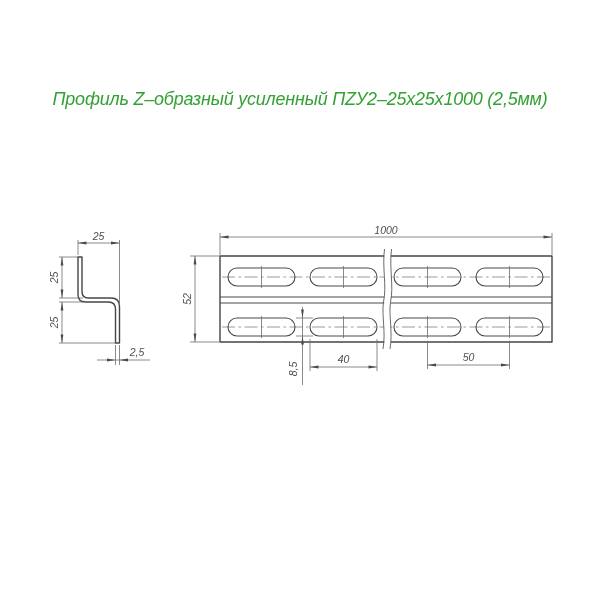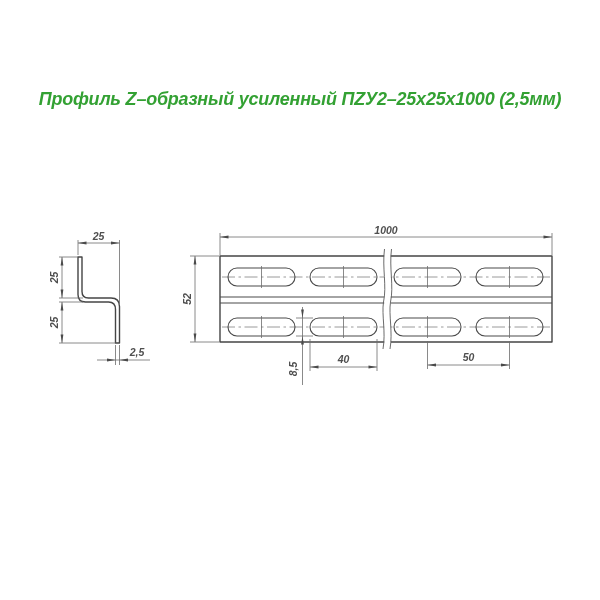--- a/index.html
+++ b/index.html
@@ -1,17 +1,17 @@
 <!DOCTYPE html>
 <html><head>
 <meta charset="utf-8">
 <style>
   html,body{margin:0;padding:0;background:#ffffff;}
   #page{position:relative;width:592px;height:600px;background:#ffffff;overflow:hidden;
-        font-family:"Liberation Sans",sans-serif;font-weight:bold;}
+        font-family:"Liberation Sans",sans-serif;}
   #title{position:absolute;top:88px;left:0;width:600px;text-align:center;
          font-style:italic;font-size:18.5px;letter-spacing:-0.2px;color:#33a133;
          transform:scaleX(0.97);white-space:nowrap;}
   svg{position:absolute;top:0;left:0;}
   .outline{fill:none;stroke:#454545;stroke-width:1.4;stroke-linejoin:round;}
   .slot{fill:none;stroke:#4a4a4a;stroke-width:1.1;}
   .bend{fill:none;stroke:#4a4a4a;stroke-width:1.05;}
   .thin{fill:none;stroke:#6c6c6c;stroke-width:0.8;}
   .center{fill:none;stroke:#787878;stroke-width:0.75;stroke-dasharray:13 3.5 2.5 3.5;}
   .tick{fill:none;stroke:#6c6c6c;stroke-width:0.8;}

